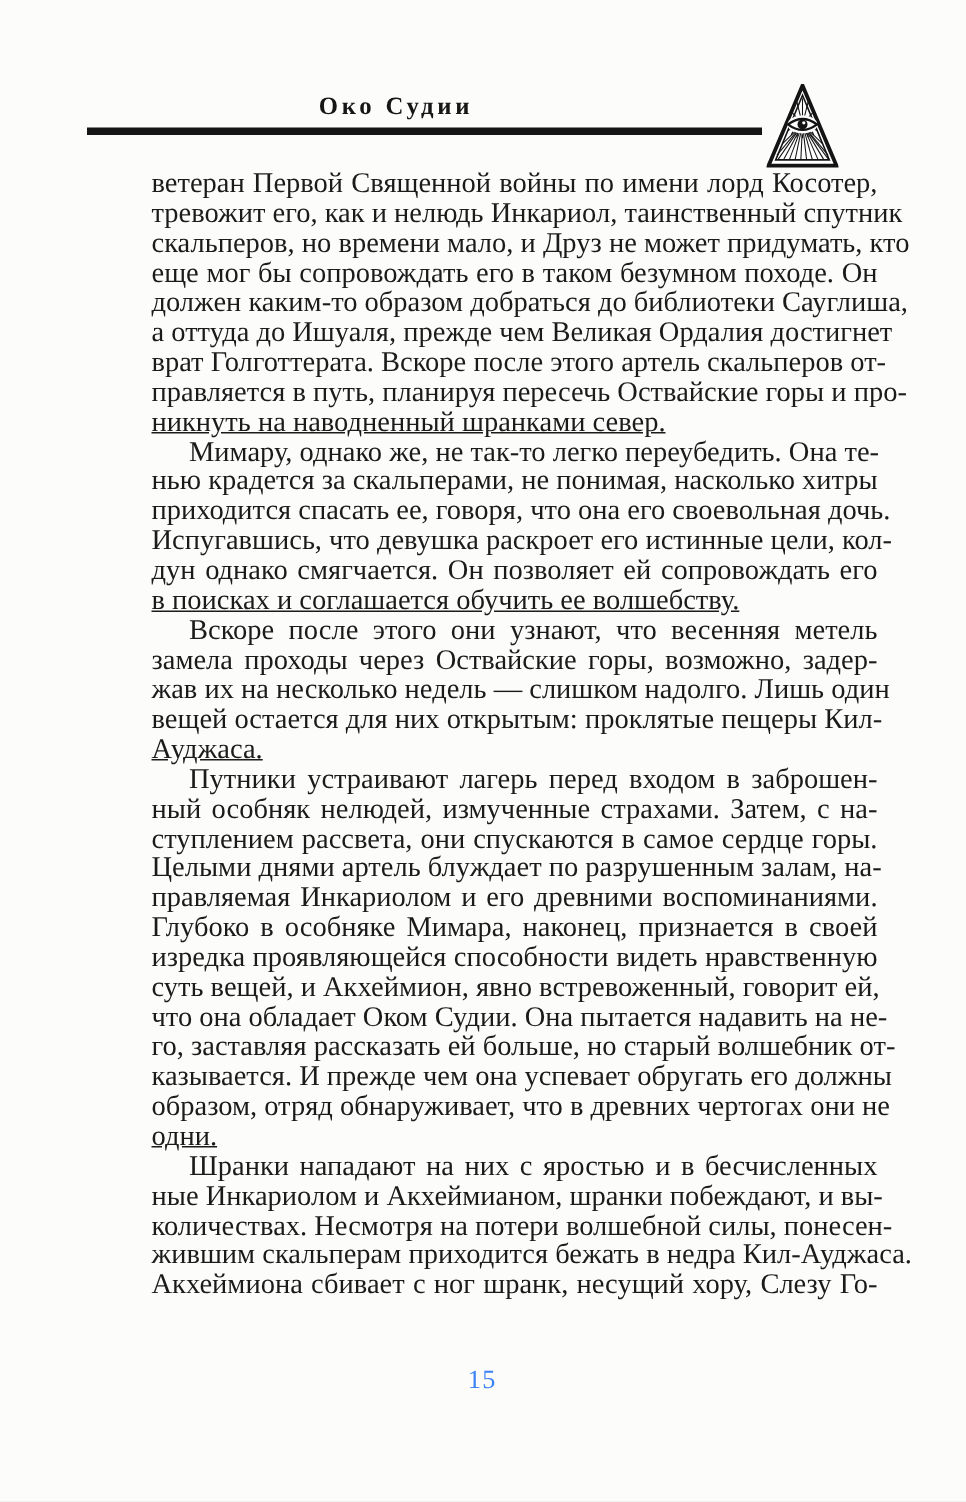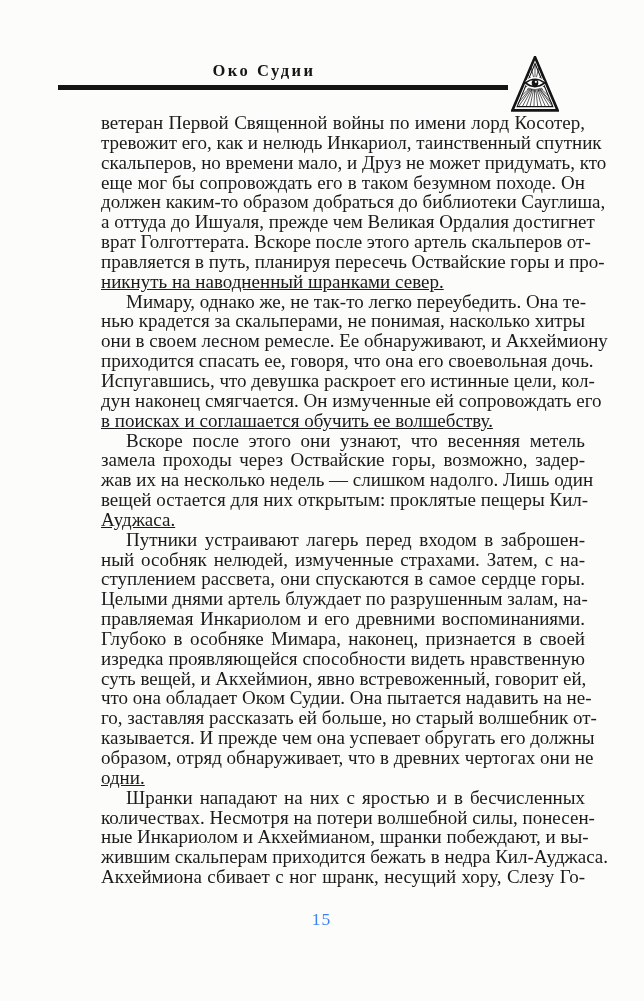--- a/index.html
+++ b/index.html
@@ -120,45 +120,44 @@
       <div class="line">тревожит его, как и нелюдь Инкариол, таинственный спутник</div>
       <div class="line">скальперов, но времени мало, и Друз не может придумать, кто</div>
       <div class="line">еще мог бы сопровождать его в таком безумном походе. Он</div>
       <div class="line">должен каким-то образом добраться до библиотеки Сауглиша,</div>
       <div class="line">а оттуда до Ишуаля, прежде чем Великая Ордалия достигнет</div>
       <div class="line">врат Голготтерата. Вскоре после этого артель скальперов от-</div>
       <div class="line">правляется в путь, планируя пересечь Оствайские горы и про-</div>
       <div class="line para-end">никнуть на наводненный шранками север.</div>
       <div class="line indent">Мимару, однако же, не так-то легко переубедить. Она те-</div>
       <div class="line">нью крадется за скальперами, не понимая, насколько хитры</div>
-      <div class="line">они в своем лесном ремесле. Ее обнаруживают, и Акхеймиону</div>
       <div class="line">приходится спасать ее, говоря, что она его своевольная дочь.</div>
       <div class="line">Испугавшись, что девушка раскроет его истинные цели, кол-</div>
-      <div class="line">дун наконец смягчается. Он измученные ей сопровождать его</div>
+      <div class="line">дун однако смягчается. Он позволяет ей сопровождать его</div>
       <div class="line para-end">в поисках и соглашается обучить ее волшебству.</div>
       <div class="line indent">Вскоре после этого они узнают, что весенняя метель</div>
       <div class="line">замела проходы через Оствайские горы, возможно, задер-</div>
       <div class="line">жав их на несколько недель — слишком надолго. Лишь один</div>
       <div class="line">вещей остается для них открытым: проклятые пещеры Кил-</div>
       <div class="line para-end">Ауджаса.</div>
       <div class="line indent">Путники устраивают лагерь перед входом в заброшен-</div>
       <div class="line">ный особняк нелюдей, измученные страхами. Затем, с на-</div>
       <div class="line">ступлением рассвета, они спускаются в самое сердце горы.</div>
       <div class="line">Целыми днями артель блуждает по разрушенным залам, на-</div>
       <div class="line">правляемая Инкариолом и его древними воспоминаниями.</div>
       <div class="line">Глубоко в особняке Мимара, наконец, признается в своей</div>
       <div class="line">изредка проявляющейся способности видеть нравственную</div>
       <div class="line">суть вещей, и Акхеймион, явно встревоженный, говорит ей,</div>
       <div class="line">что она обладает Оком Судии. Она пытается надавить на не-</div>
       <div class="line">го, заставляя рассказать ей больше, но старый волшебник от-</div>
       <div class="line">казывается. И прежде чем она успевает обругать его должны</div>
       <div class="line">образом, отряд обнаруживает, что в древних чертогах они не</div>
       <div class="line para-end">одни.</div>
       <div class="line indent">Шранки нападают на них с яростью и в бесчисленных</div>
+      <div class="line">ные Инкариолом и Акхеймианом, шранки побеждают, и вы-</div>
       <div class="line">количествах. Несмотря на потери волшебной силы, понесен-</div>
-      <div class="line">ные Инкариолом и Акхеймианом, шранки побеждают, и вы-</div>
       <div class="line">жившим скальперам приходится бежать в недра Кил-Ауджаса.</div>
       <div class="line">Акхеймиона сбивает с ног шранк, несущий хору, Слезу Го-</div>
     </div>
 
   <div class="page-number">15</div>
 
 </div>
 
 </body></html>

